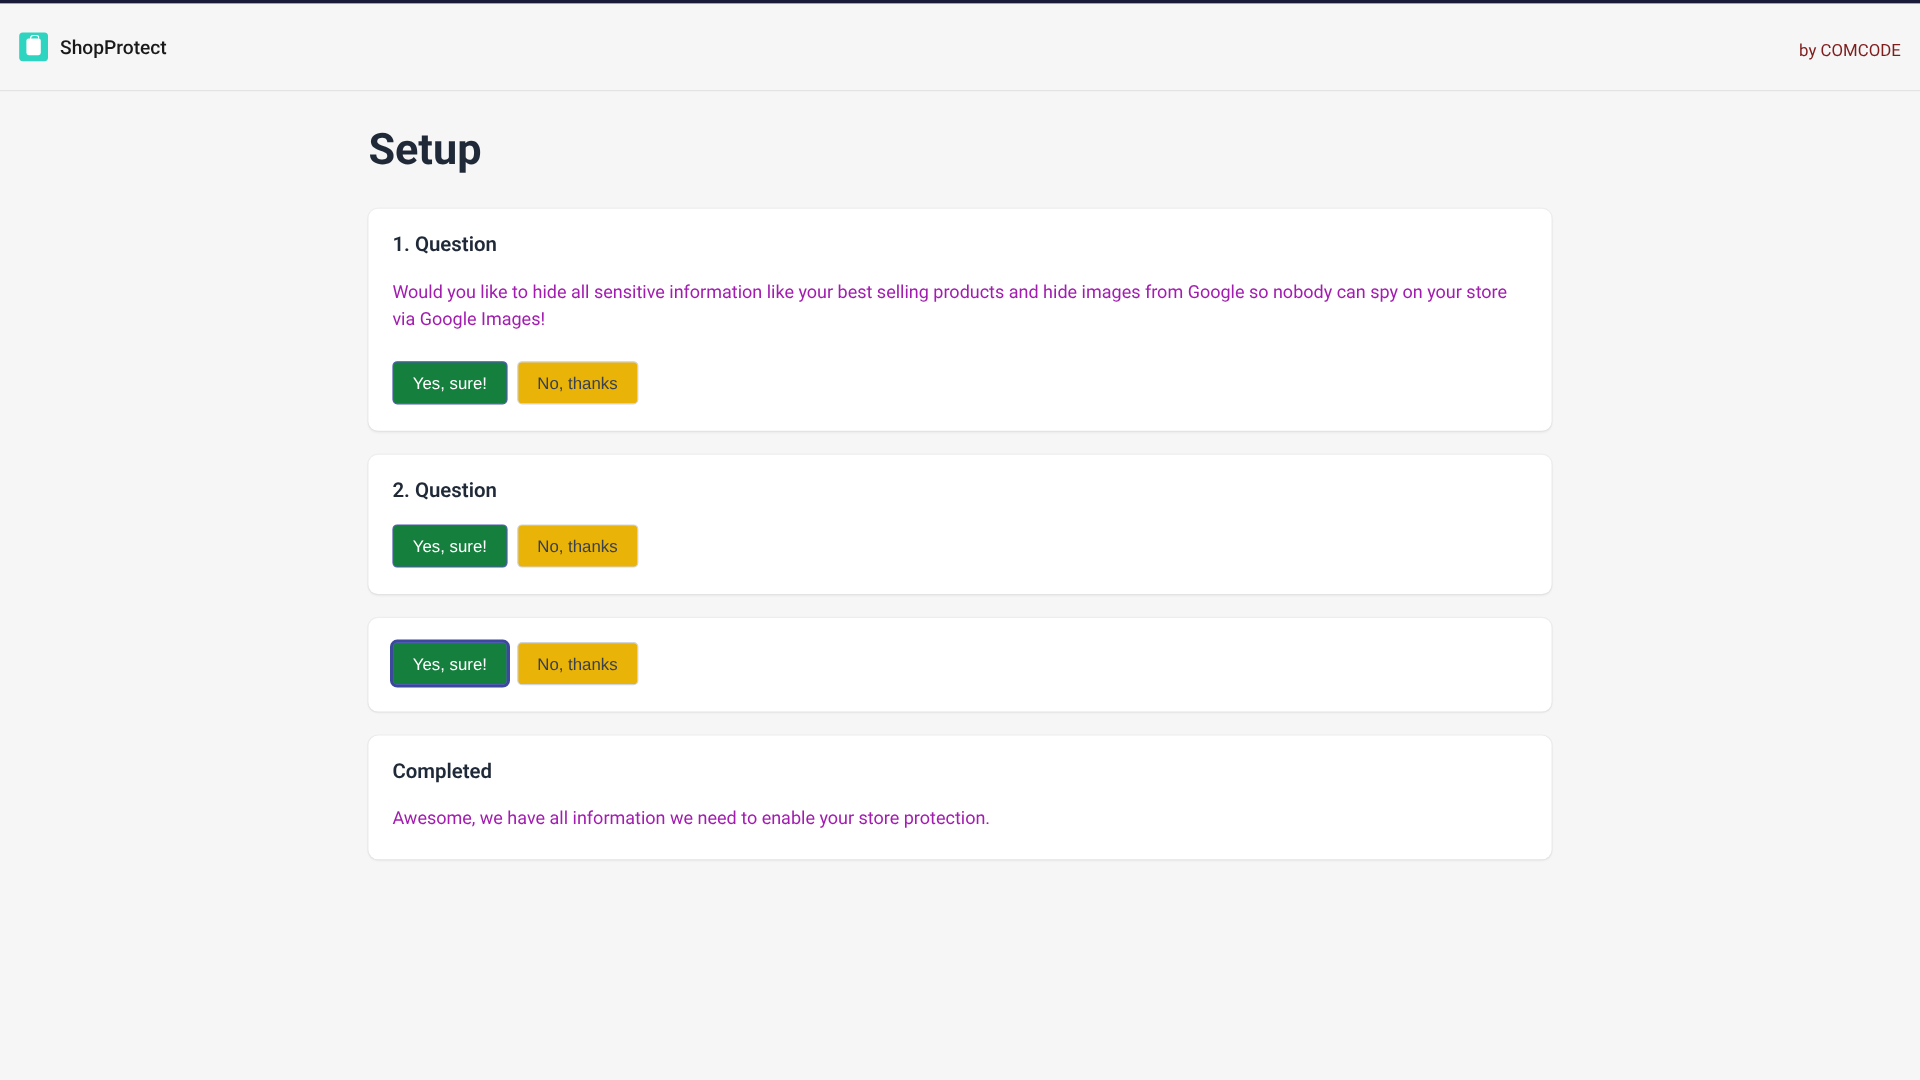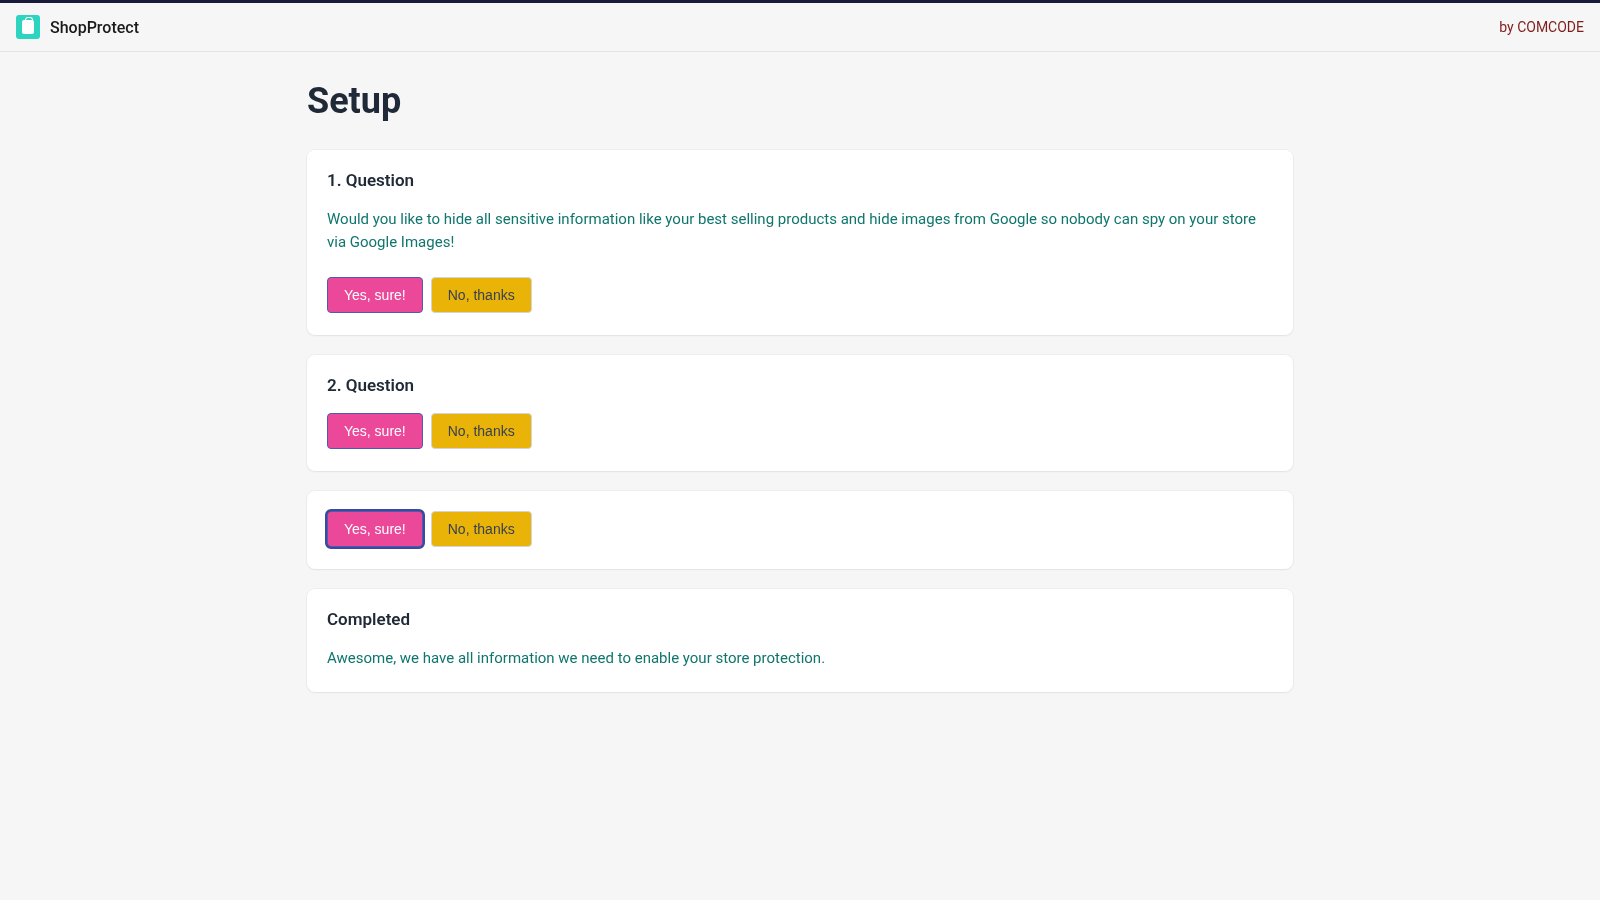--- a/index.html
+++ b/index.html
@@ -13,23 +13,23 @@
       color: #1a1a1a;
     }
     .top-bar {
       height: 3px;
       background: #1a1a3a;
       width: 100%;
     }
     .header {
       background: #f6f6f7;
       border-bottom: 1px solid #e1e3e5;
-      padding: 12px 16px;
+      padding: 24px 16px;
       display: flex;
-      align-items: center;
+      align-items: flex-end;
       justify-content: space-between;
     }
     .header-left {
       display: flex;
       align-items: center;
       gap: 10px;
     }
     .logo {
       width: 24px;
       height: 24px;
@@ -85,41 +85,41 @@
       margin-bottom: 20px;
     }
     .card-title {
       font-size: 17px;
       font-weight: 600;
       color: #1f2937;
       margin-bottom: 18px;
     }
     .card-body {
       font-size: 15px;
-      color: #0f766e;
+      color: #a21caf;
       line-height: 1.5;
       margin-bottom: 24px;
     }
     .card-body.no-margin {
       margin-bottom: 0;
     }
     .button-row {
       display: flex;
       gap: 8px;
     }
     .btn {
       padding: 9px 16px;
       font-size: 14px;
       border-radius: 4px;
       cursor: pointer;
       font-weight: 400;
       border: 1px solid transparent;
     }
     .btn-primary {
-      background: #ec4899;
+      background: #15803d;
       color: white;
       border-color: #4f5bb0;
     }
     .btn-primary.focused {
       outline: 2px solid #3b4a9c;
       outline-offset: 0;
       box-shadow: 0 0 0 1px #2a3580;
     }
     .btn-secondary {
       background: #eab308;

